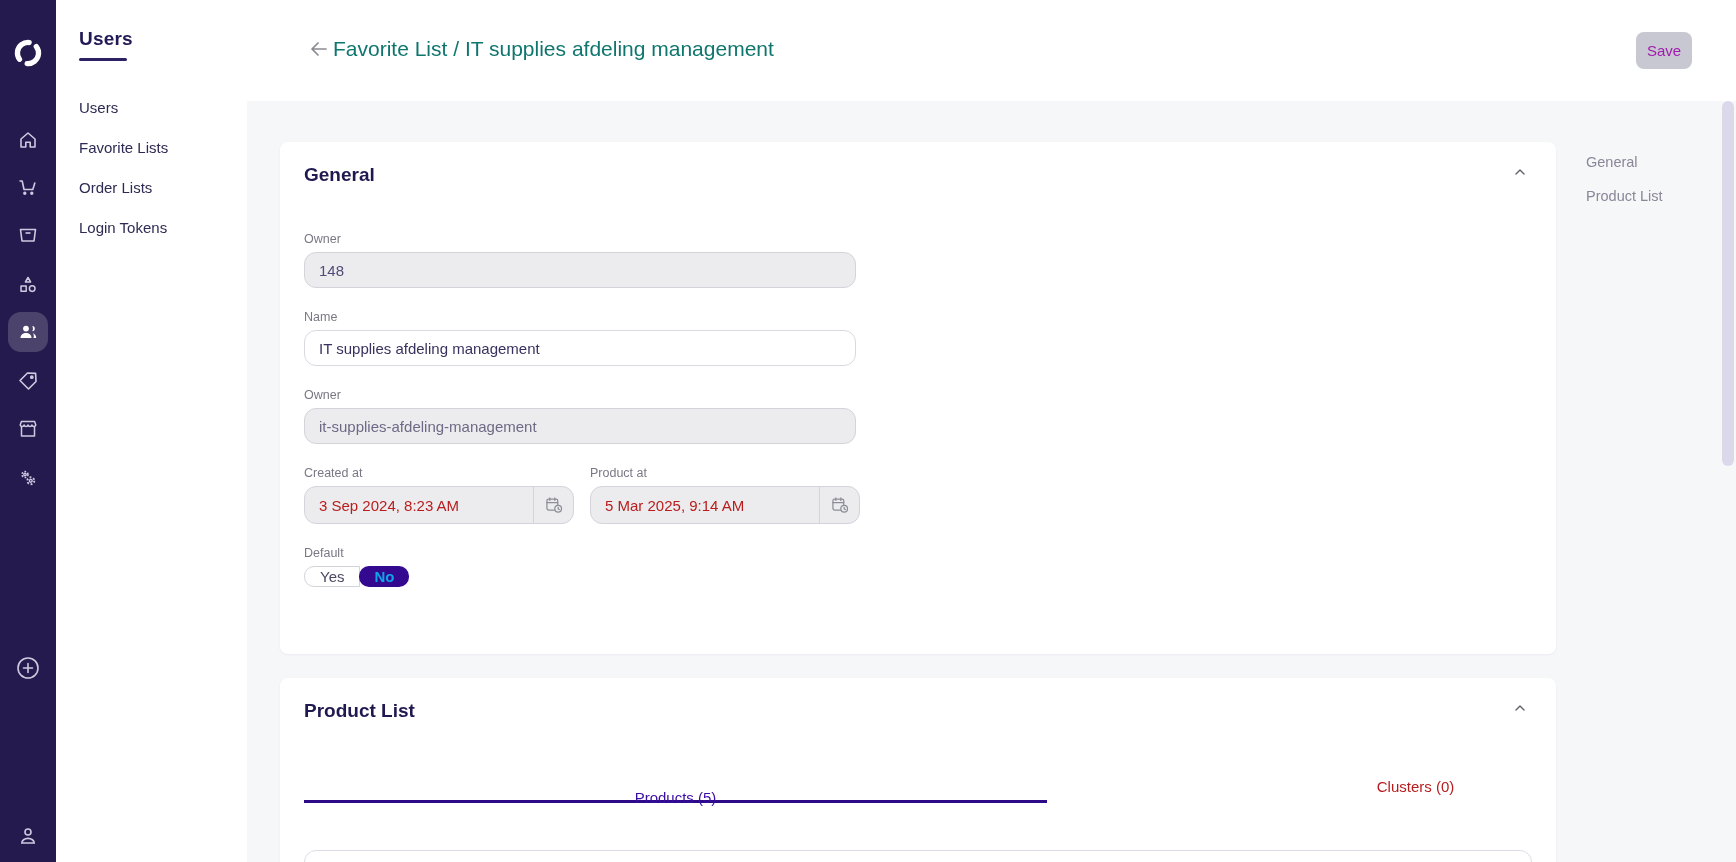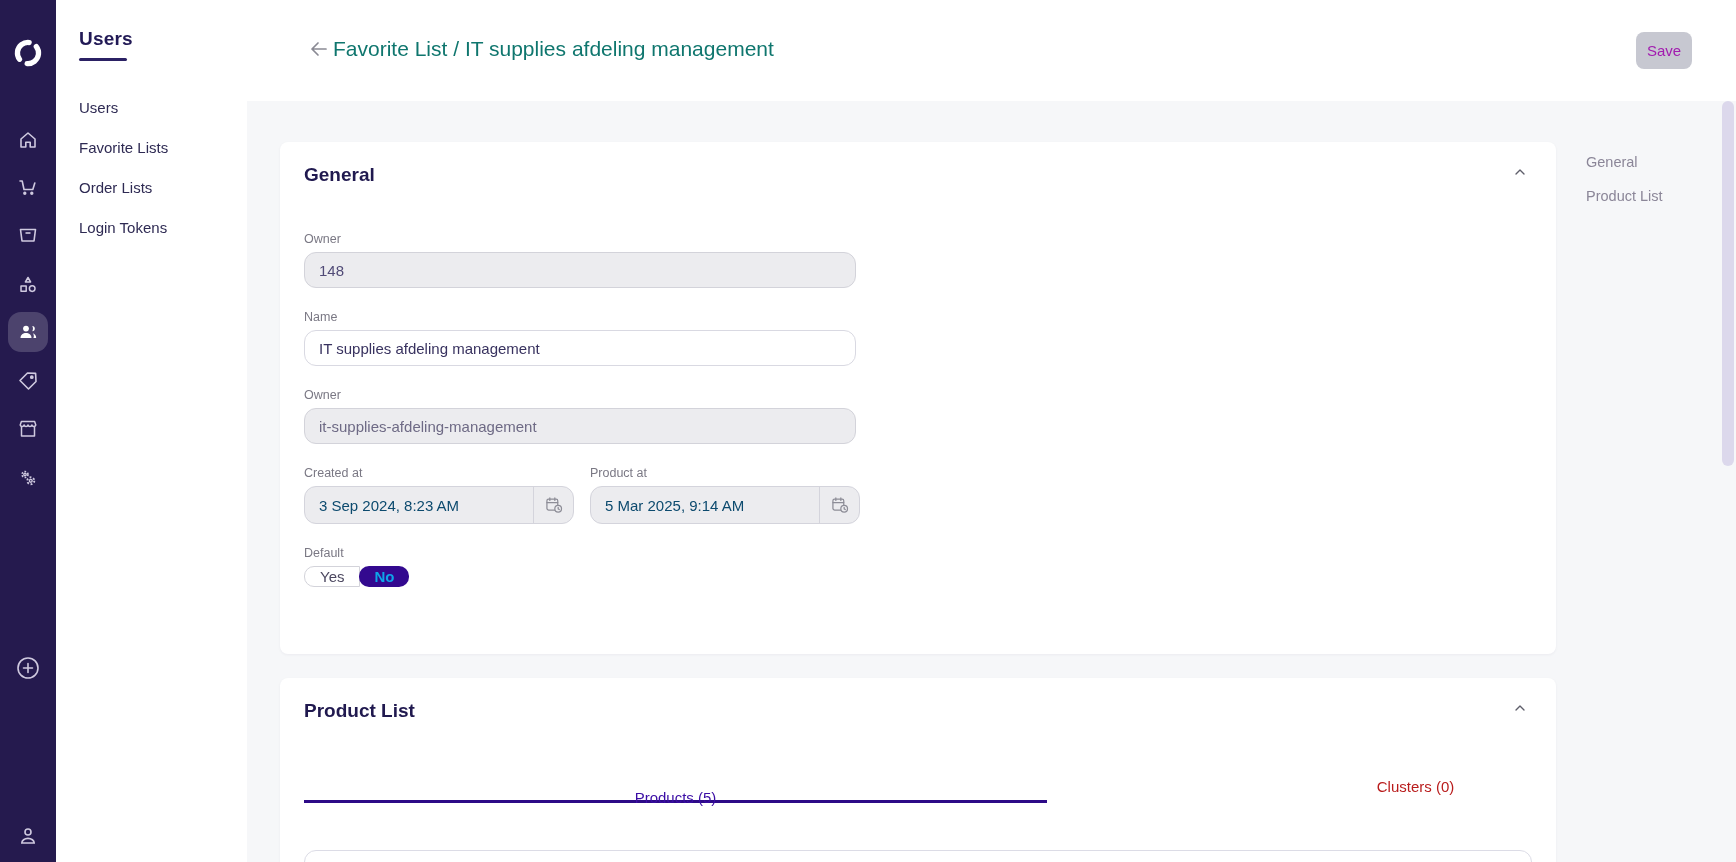--- a/index.html
+++ b/index.html
@@ -35,21 +35,21 @@
   .collapse-btn { position:absolute; right:22px; top:16px; width:28px; height:28px; display:flex; align-items:center; justify-content:center; cursor:pointer; }
 
   .form { margin-top:46px; }
   .field-group { margin-bottom:22px; }
   .field-label { font-size:12.5px; color:#7a7884; margin-bottom:6px; }
   .input { width:552px; height:36px; border:1px solid #d9d9e2; border-radius:12px; background:#ffffff; display:flex; align-items:center; padding:0 14px; font-size:15px; color:#38325f; }
   .input.disabled { background:#ececef; border-color:#d3d3da; color:#514b77; }
   .input.slug { color:#6e6a85; }
   .date-row { display:flex; gap:16px; }
   .date-input { width:270px; height:38px; border:1px solid #d4d4dc; border-radius:12px; background:#ececef; display:flex; align-items:center; overflow:hidden; }
-  .date-value { flex:1; padding:0 14px; font-size:15px; color:#0c4a6e; }
+  .date-value { flex:1; padding:0 14px; font-size:15px; color:#b91c1c; }
   .date-icon-box { width:40px; height:100%; border-left:1px solid #d4d4dc; display:flex; align-items:center; justify-content:center; cursor:pointer; }
 
   .toggle { display:inline-flex; }
   .toggle-seg { height:21px; min-width:48px; padding:0 15px; display:flex; align-items:center; justify-content:center; font-size:15px; cursor:pointer; }
   .toggle-off { background:#ffffff; border:1px solid #d3d3da; border-radius:10px 0 0 10px; color:#4c4860; }
   .toggle-on { background:#33098f; border-radius:10px; color:#0ea5e9; font-weight:700; margin-left:-1px; }
 
   
   .tabs { display:flex; margin-top:48px; height:33px; }
   .tab { display:flex; align-items:center; justify-content:center; font-size:15px; cursor:pointer; }

